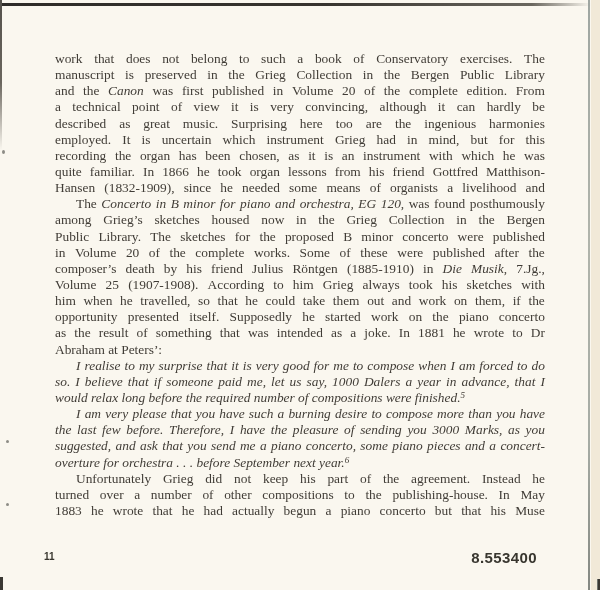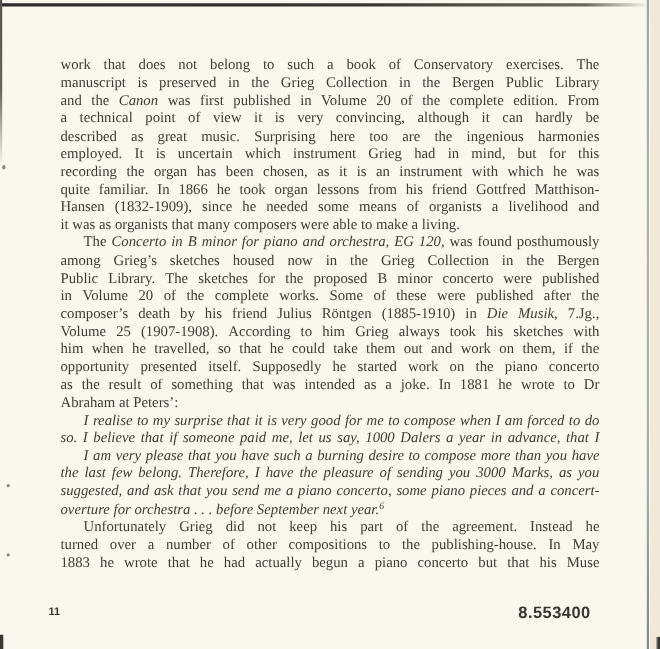--- a/index.html
+++ b/index.html
@@ -207,21 +207,20 @@
           <span class="w"><span>he</span></span>
           <span class="w"><span>needed</span></span>
           <span class="w"><span>some</span></span>
           <span class="w"><span>means</span></span>
           <span class="w"><span>of</span></span>
           <span class="w"><span>organists</span></span>
           <span class="w"><span>a</span></span>
           <span class="w"><span>livelihood</span></span>
           <span class="w"><span>and</span></span>
         </div>
-        <div class="line"><span>it was as organists that many composers were able to make a living.</span></div>
       </div>
       <div>
         <div class="line jf ind">
           <span class="w"><span>The</span></span>
           <span class="w"><span class="it">Concerto</span></span>
           <span class="w"><span class="it">in</span></span>
           <span class="w"><span class="it">B</span></span>
           <span class="w"><span class="it">minor</span></span>
           <span class="w"><span class="it">for</span></span>
           <span class="w"><span class="it">piano</span></span>
@@ -395,20 +394,21 @@
           <span class="w"><span>say,</span></span>
           <span class="w"><span>1000</span></span>
           <span class="w"><span>Dalers</span></span>
           <span class="w"><span>a</span></span>
           <span class="w"><span>year</span></span>
           <span class="w"><span>in</span></span>
           <span class="w"><span>advance,</span></span>
           <span class="w"><span>that</span></span>
           <span class="w"><span>I</span></span>
         </div>
+        <div class="line it"><span>would relax long before the required number of compositions were finished.</span><span class="sup">5</span></div>
       </div>
       <div>
         <div class="line jf it ind">
           <span class="w"><span>I</span></span>
           <span class="w"><span>am</span></span>
           <span class="w"><span>very</span></span>
           <span class="w"><span>please</span></span>
           <span class="w"><span>that</span></span>
           <span class="w"><span>you</span></span>
           <span class="w"><span>have</span></span>
@@ -420,21 +420,21 @@
           <span class="w"><span>compose</span></span>
           <span class="w"><span>more</span></span>
           <span class="w"><span>than</span></span>
           <span class="w"><span>you</span></span>
           <span class="w"><span>have</span></span>
         </div>
         <div class="line jf it">
           <span class="w"><span>the</span></span>
           <span class="w"><span>last</span></span>
           <span class="w"><span>few</span></span>
-          <span class="w"><span>belong.</span></span>
+          <span class="w"><span>before.</span></span>
           <span class="w"><span>Therefore,</span></span>
           <span class="w"><span>I</span></span>
           <span class="w"><span>have</span></span>
           <span class="w"><span>the</span></span>
           <span class="w"><span>pleasure</span></span>
           <span class="w"><span>of</span></span>
           <span class="w"><span>sending</span></span>
           <span class="w"><span>you</span></span>
           <span class="w"><span>3000</span></span>
           <span class="w"><span>Marks,</span></span>

